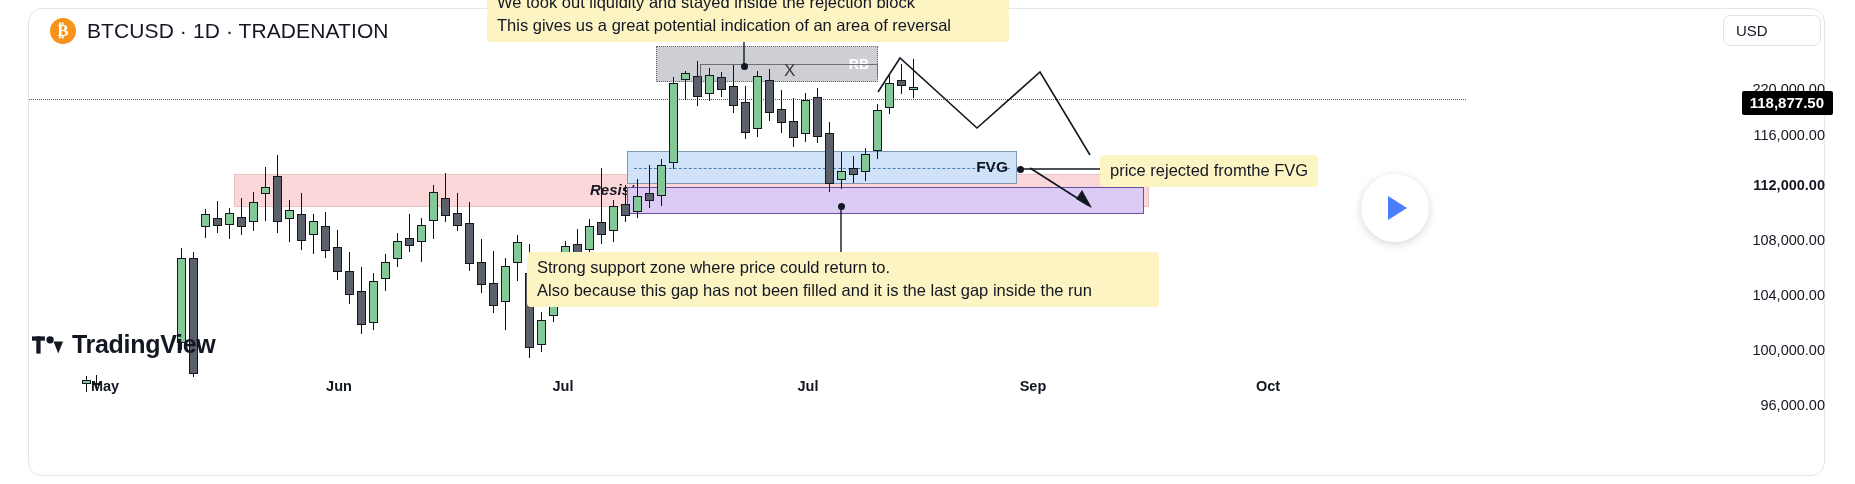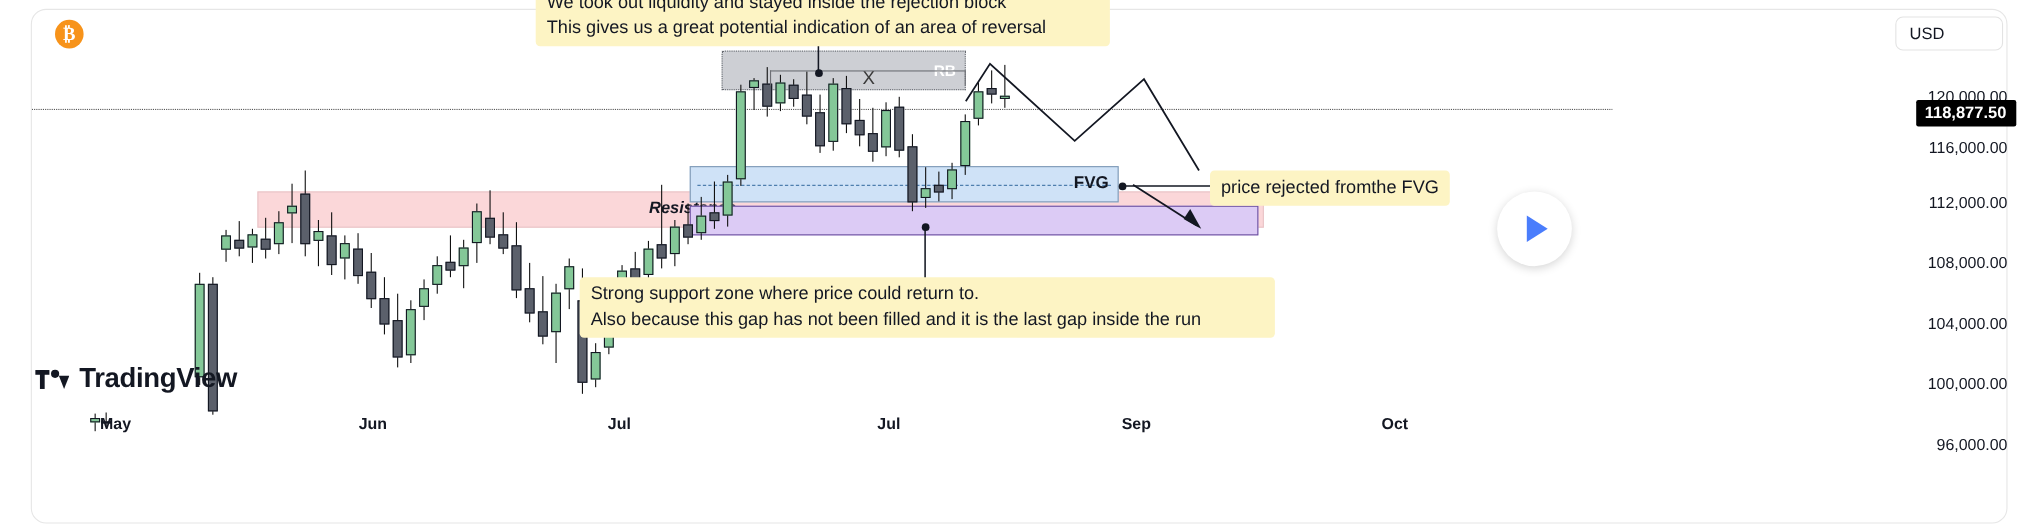--- a/index.html
+++ b/index.html
@@ -90,20 +90,21 @@
 </style>
 </head>
 <body>
 
 <div id="frame">
 
   <div class="card-border"></div>
 
   <div class="symbol-header">
     <div class="btc-logo">₿</div>
+    <div class="symbol-title">BTCUSD · 1D · TRADENATION</div>
   </div>
 
   <div class="currency-pill">
     <span>USD</span>
   </div>
 
   <div id="plot">
 
     <div class="zone zone-resistance" style="left:205px; top:165px; width:915px; height:33px;">
       <div class="zone-label lbl-resistance" style="left:355px; top:6px;">Resistance</div>
@@ -279,24 +280,24 @@
 
   <div class="callout" style="left:487px; top:-13px; width:522px;">We took out liquidity and stayed inside the rejection block
 This gives us a great potential indication of an area of reversal</div>
 
   <div class="callout" style="left:1100px; top:155px;">price rejected fromthe FVG</div>
 
   <div class="callout" style="left:527px; top:252px; width:632px;">Strong support zone where price could return to.
 Also because this gap has not been filled and it is the last gap inside the run</div>
 
   <div class="axis-price">
-    <div class="ptick" style="top:72px;">120,000.00</div>
+    <div class="ptick" style="top:72px;">220,000.00</div>
     <div class="plast" style="top:82px;text-align:right;">118,877.50</div>
     <div class="ptick" style="top:118px;">116,000.00</div>
-    <div class="ptick" style="top:168px;">112,000.00</div>
+    <div class="ptick" style="top:168px;font-weight:bold;">112,000.00</div>
     <div class="ptick" style="top:223px;text-align:right;">108,000.00</div>
     <div class="ptick" style="top:278px;">104,000.00</div>
     <div class="ptick" style="top:333px;">100,000.00</div>
     <div class="ptick" style="top:388px;">96,000.00</div>
   </div>
 
   <div class="axis-time">
     <div class="ttick" style="left:76px;">May</div>
     <div class="ttick" style="left:310px;">Jun</div>
     <div class="ttick" style="left:534px;">Jul</div>

